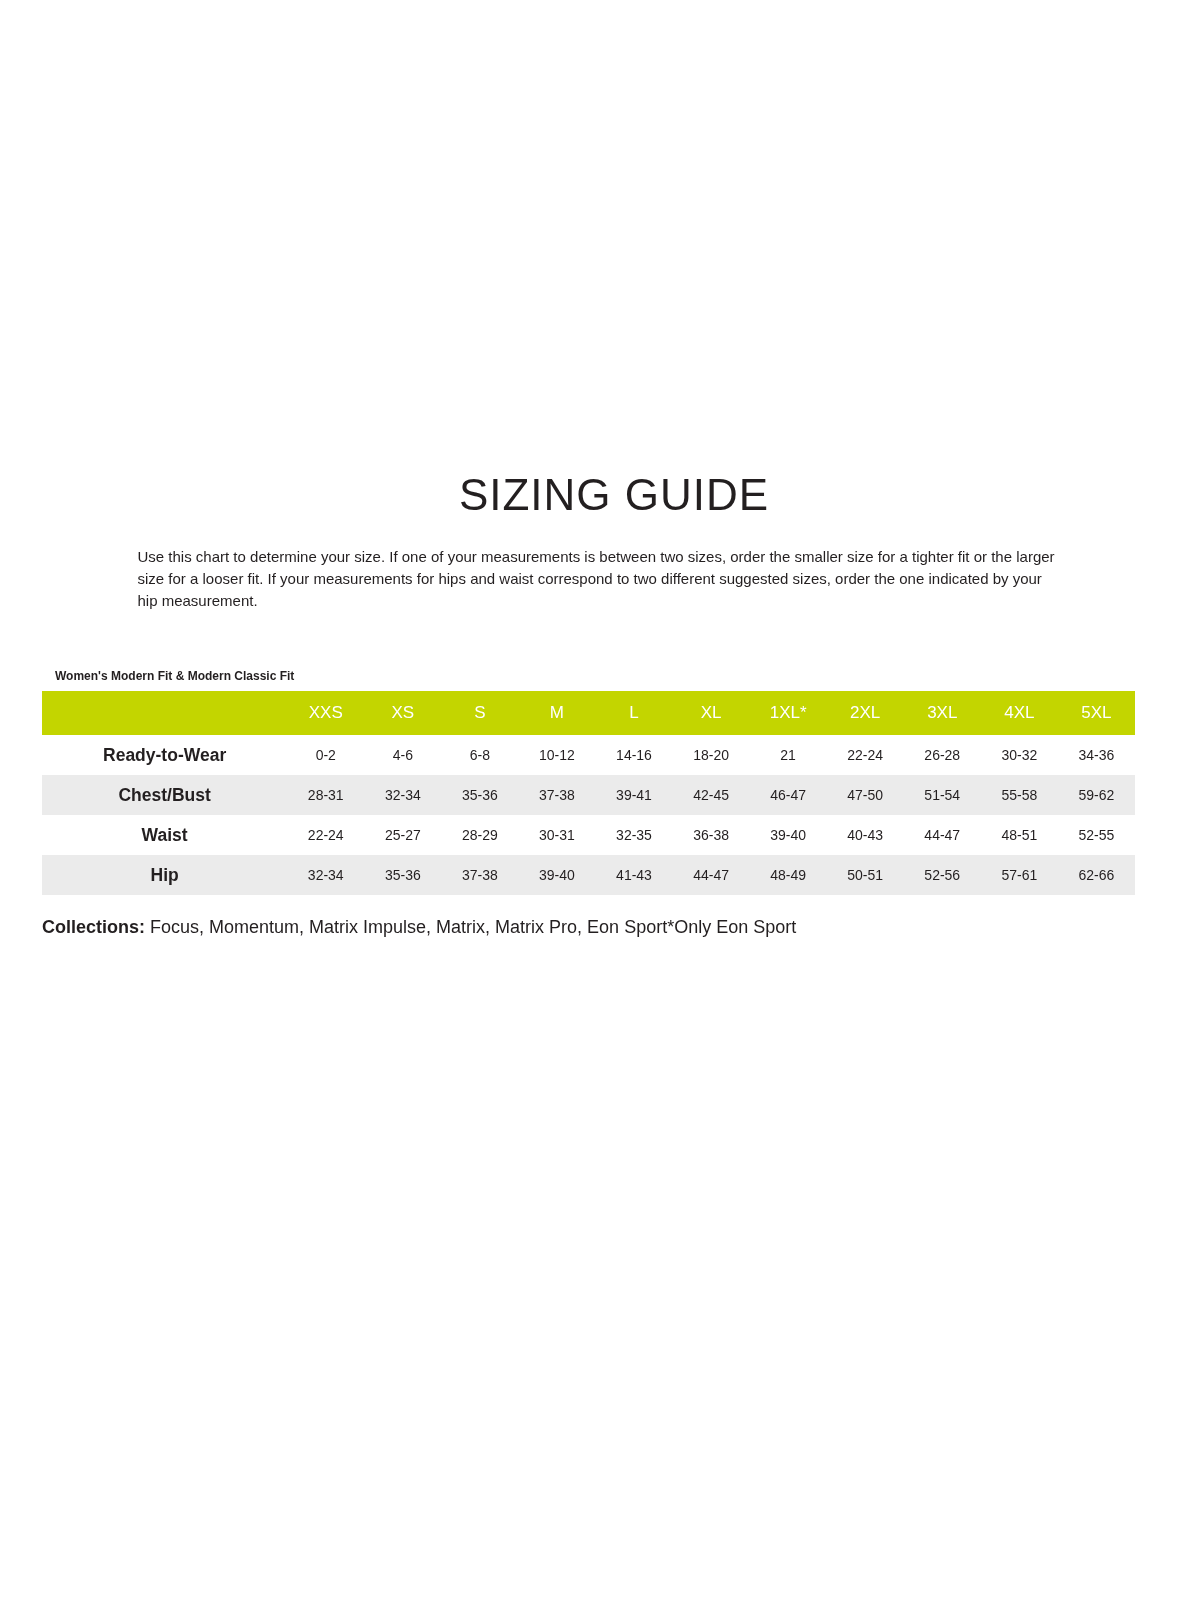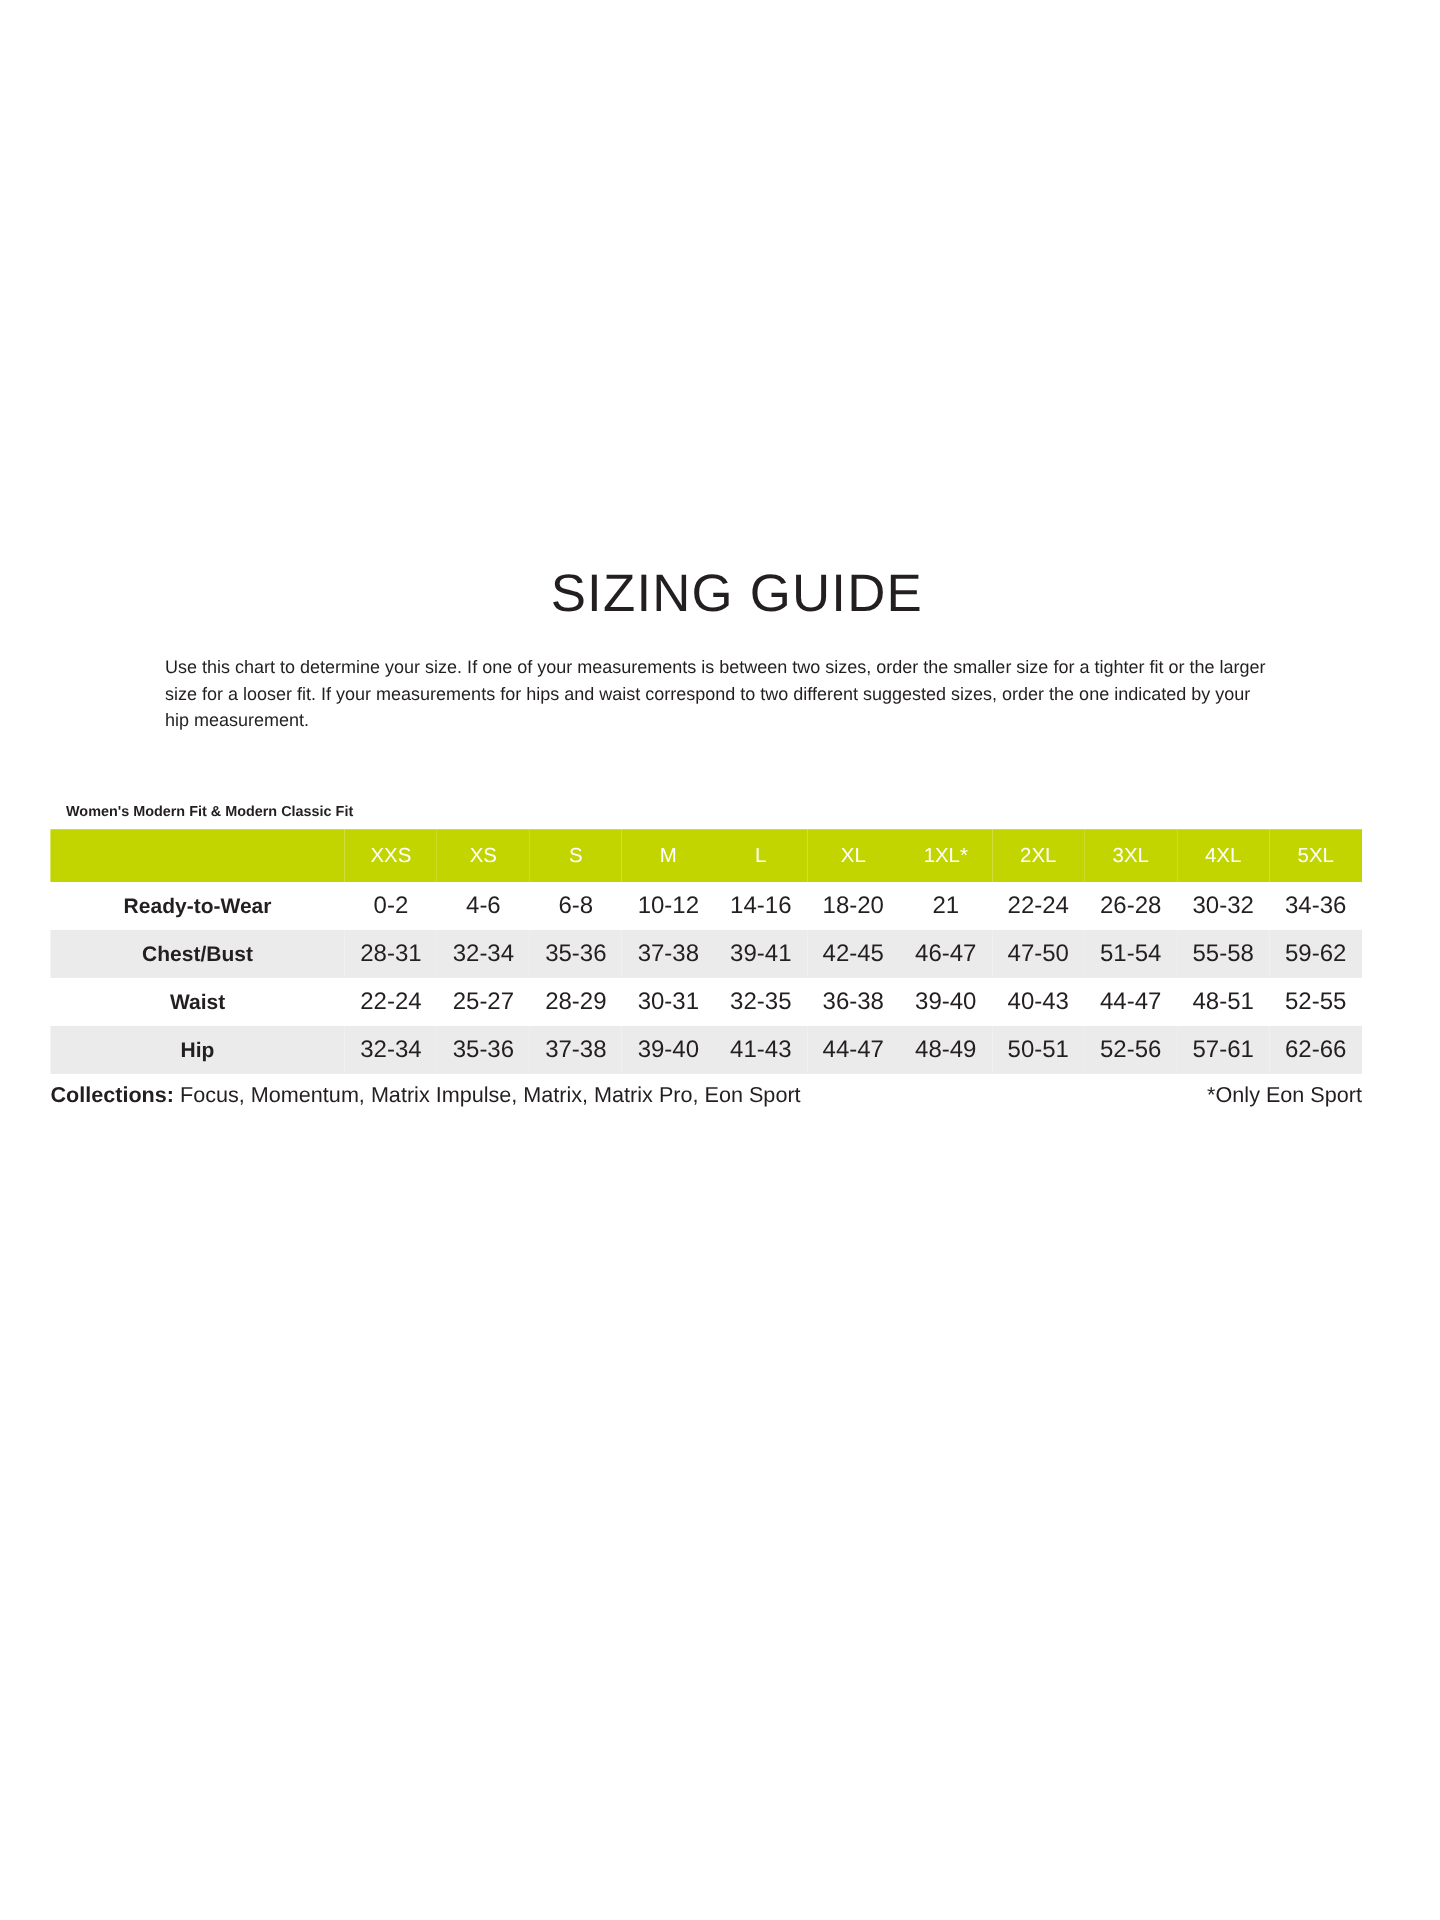--- a/index.html
+++ b/index.html
@@ -65,29 +65,28 @@
   table.size-table tbody tr{height:40px;}
   table.size-table tbody tr:nth-child(even){background:var(--stripe-bg);}
   table.size-table tbody th{
     font-weight:700;
     font-size:17.5px;
     text-align:center;
     padding:0;
   }
   table.size-table tbody td{
     font-weight:400;
-    font-size:20px;
+    font-size:14px;
     text-align:center;
     padding:0;
   }
   .footer-row{
     display:flex;
-    justify-content:space-between;
     align-items:baseline;
-    margin-top:7px;
+    margin-top:22px;
     font-size:18px;
   }
   .footer-row .collections-label{font-weight:700;}
   .footer-row .collections-list{font-weight:400;white-space:pre;}
   .footer-row .footnote{font-weight:400;}
 </style>
 </head>
 <body>
 
 <main class="page">

